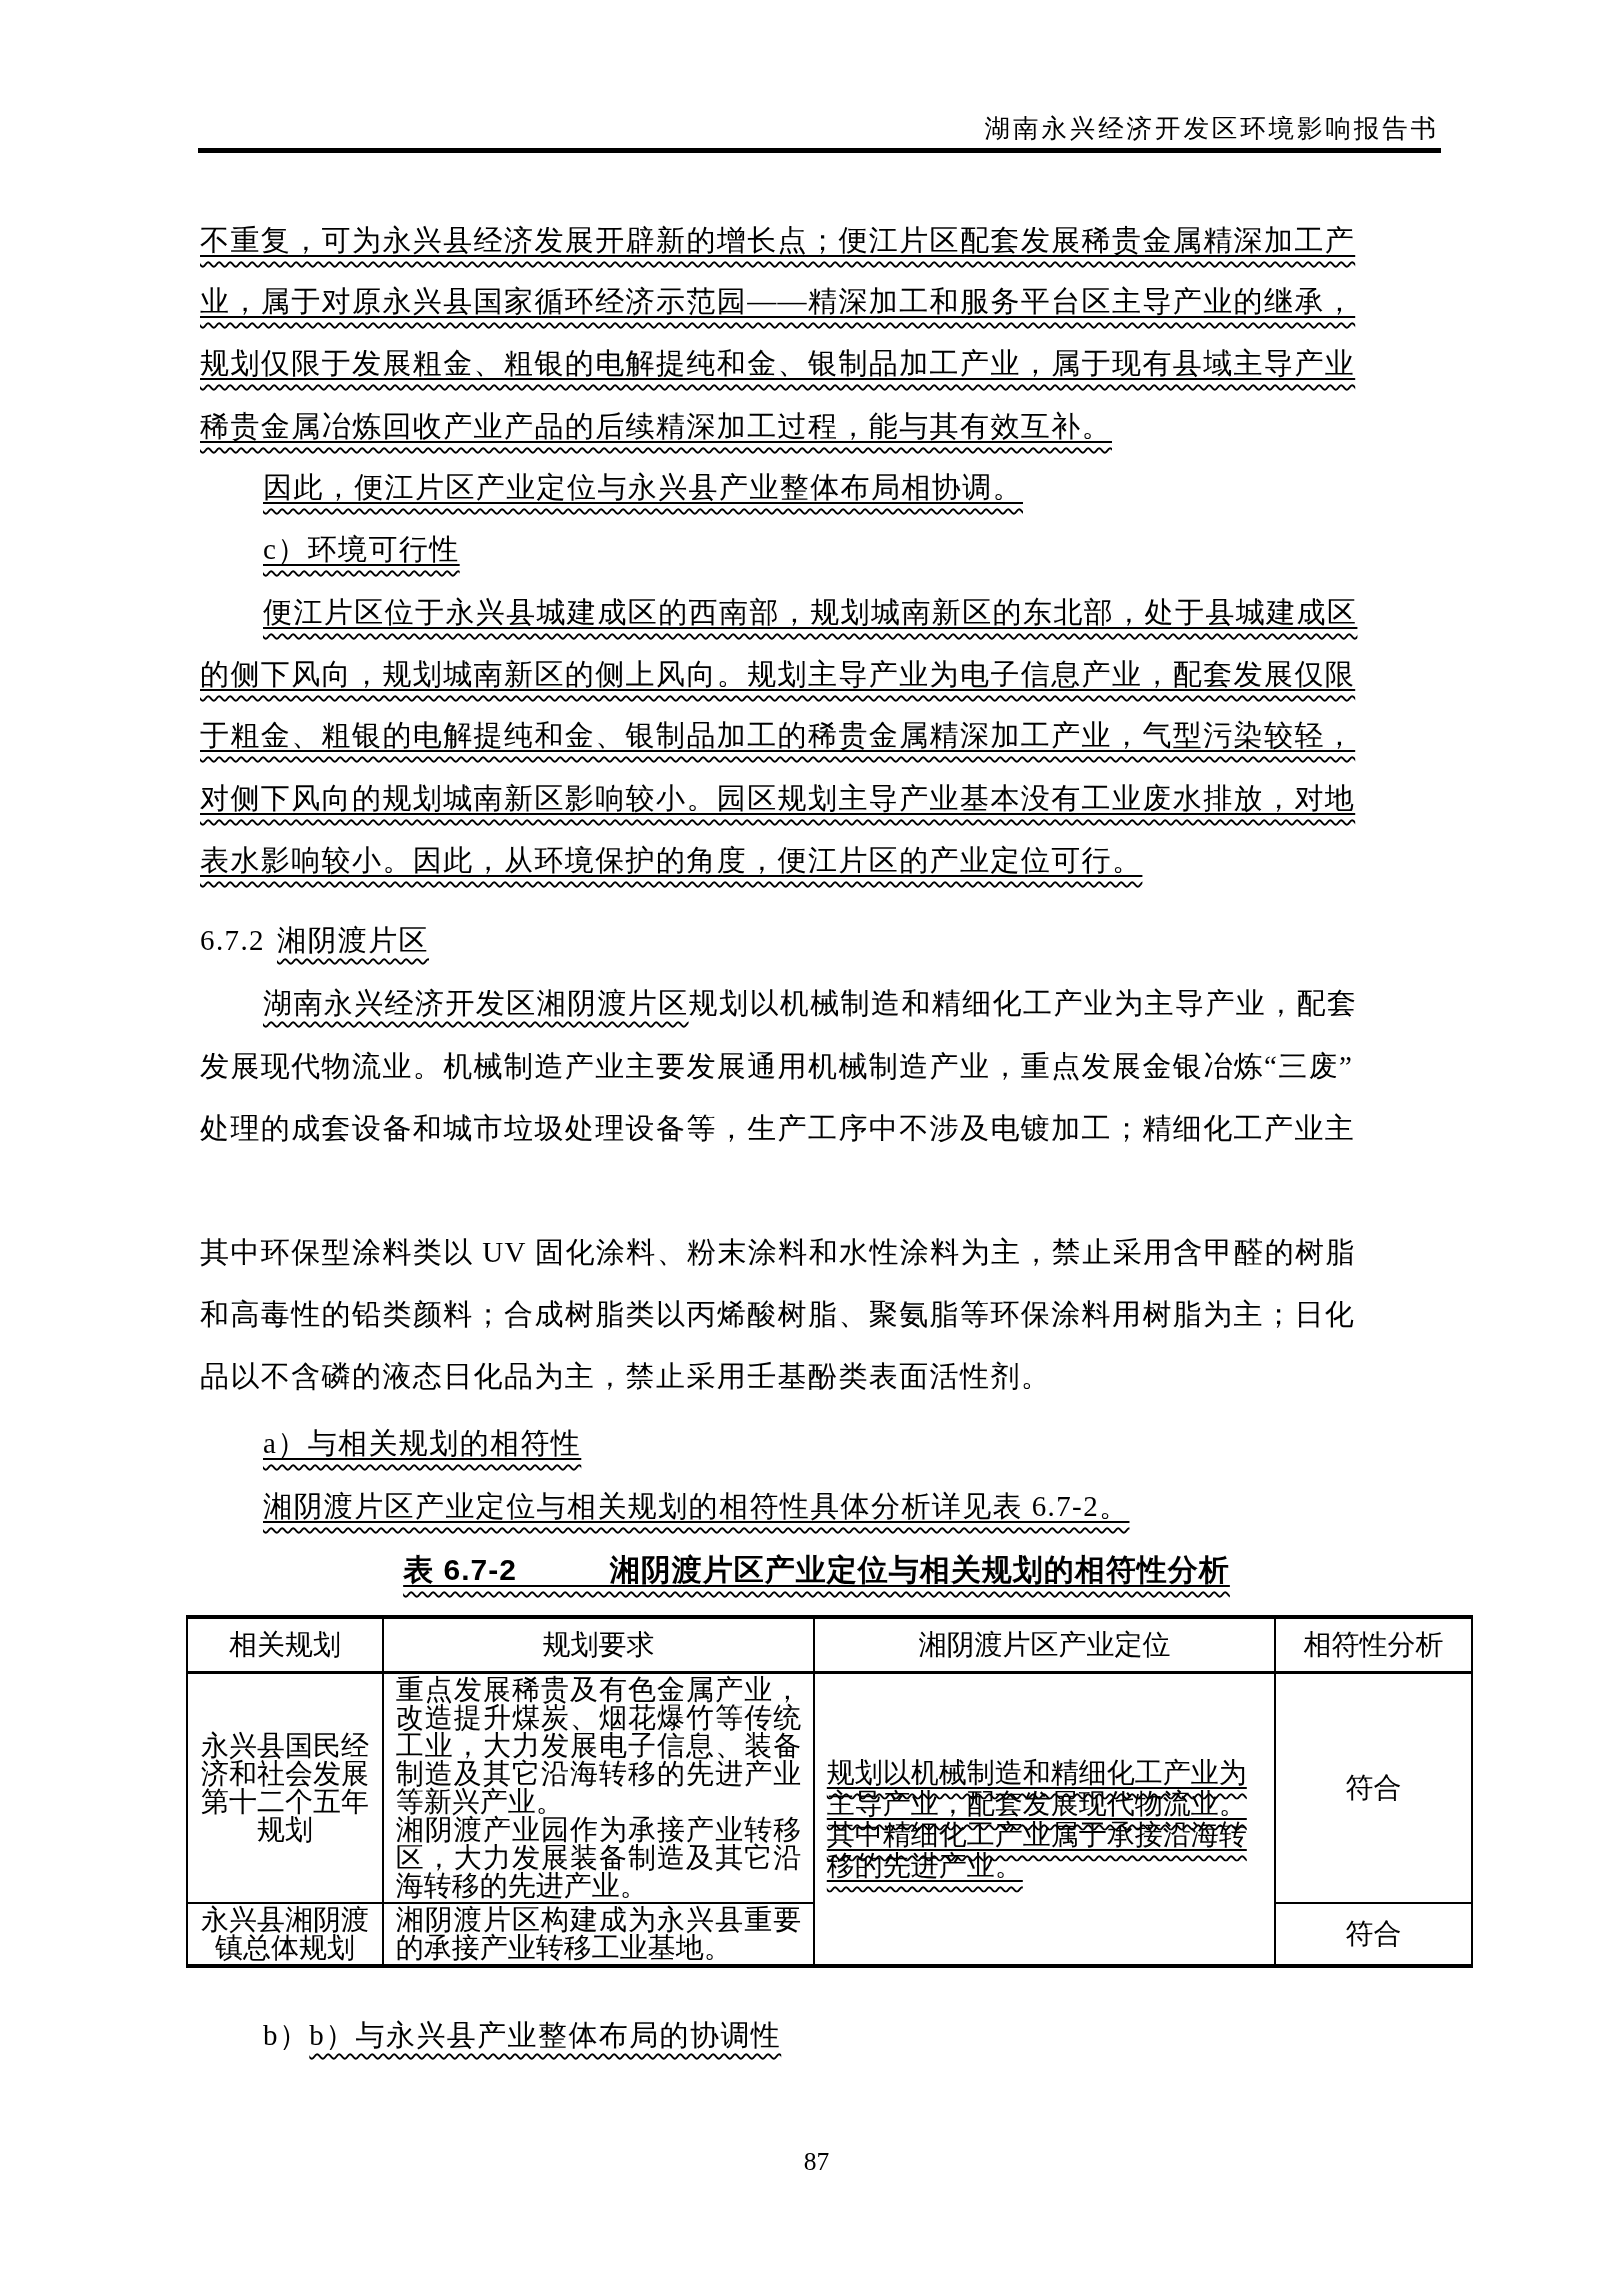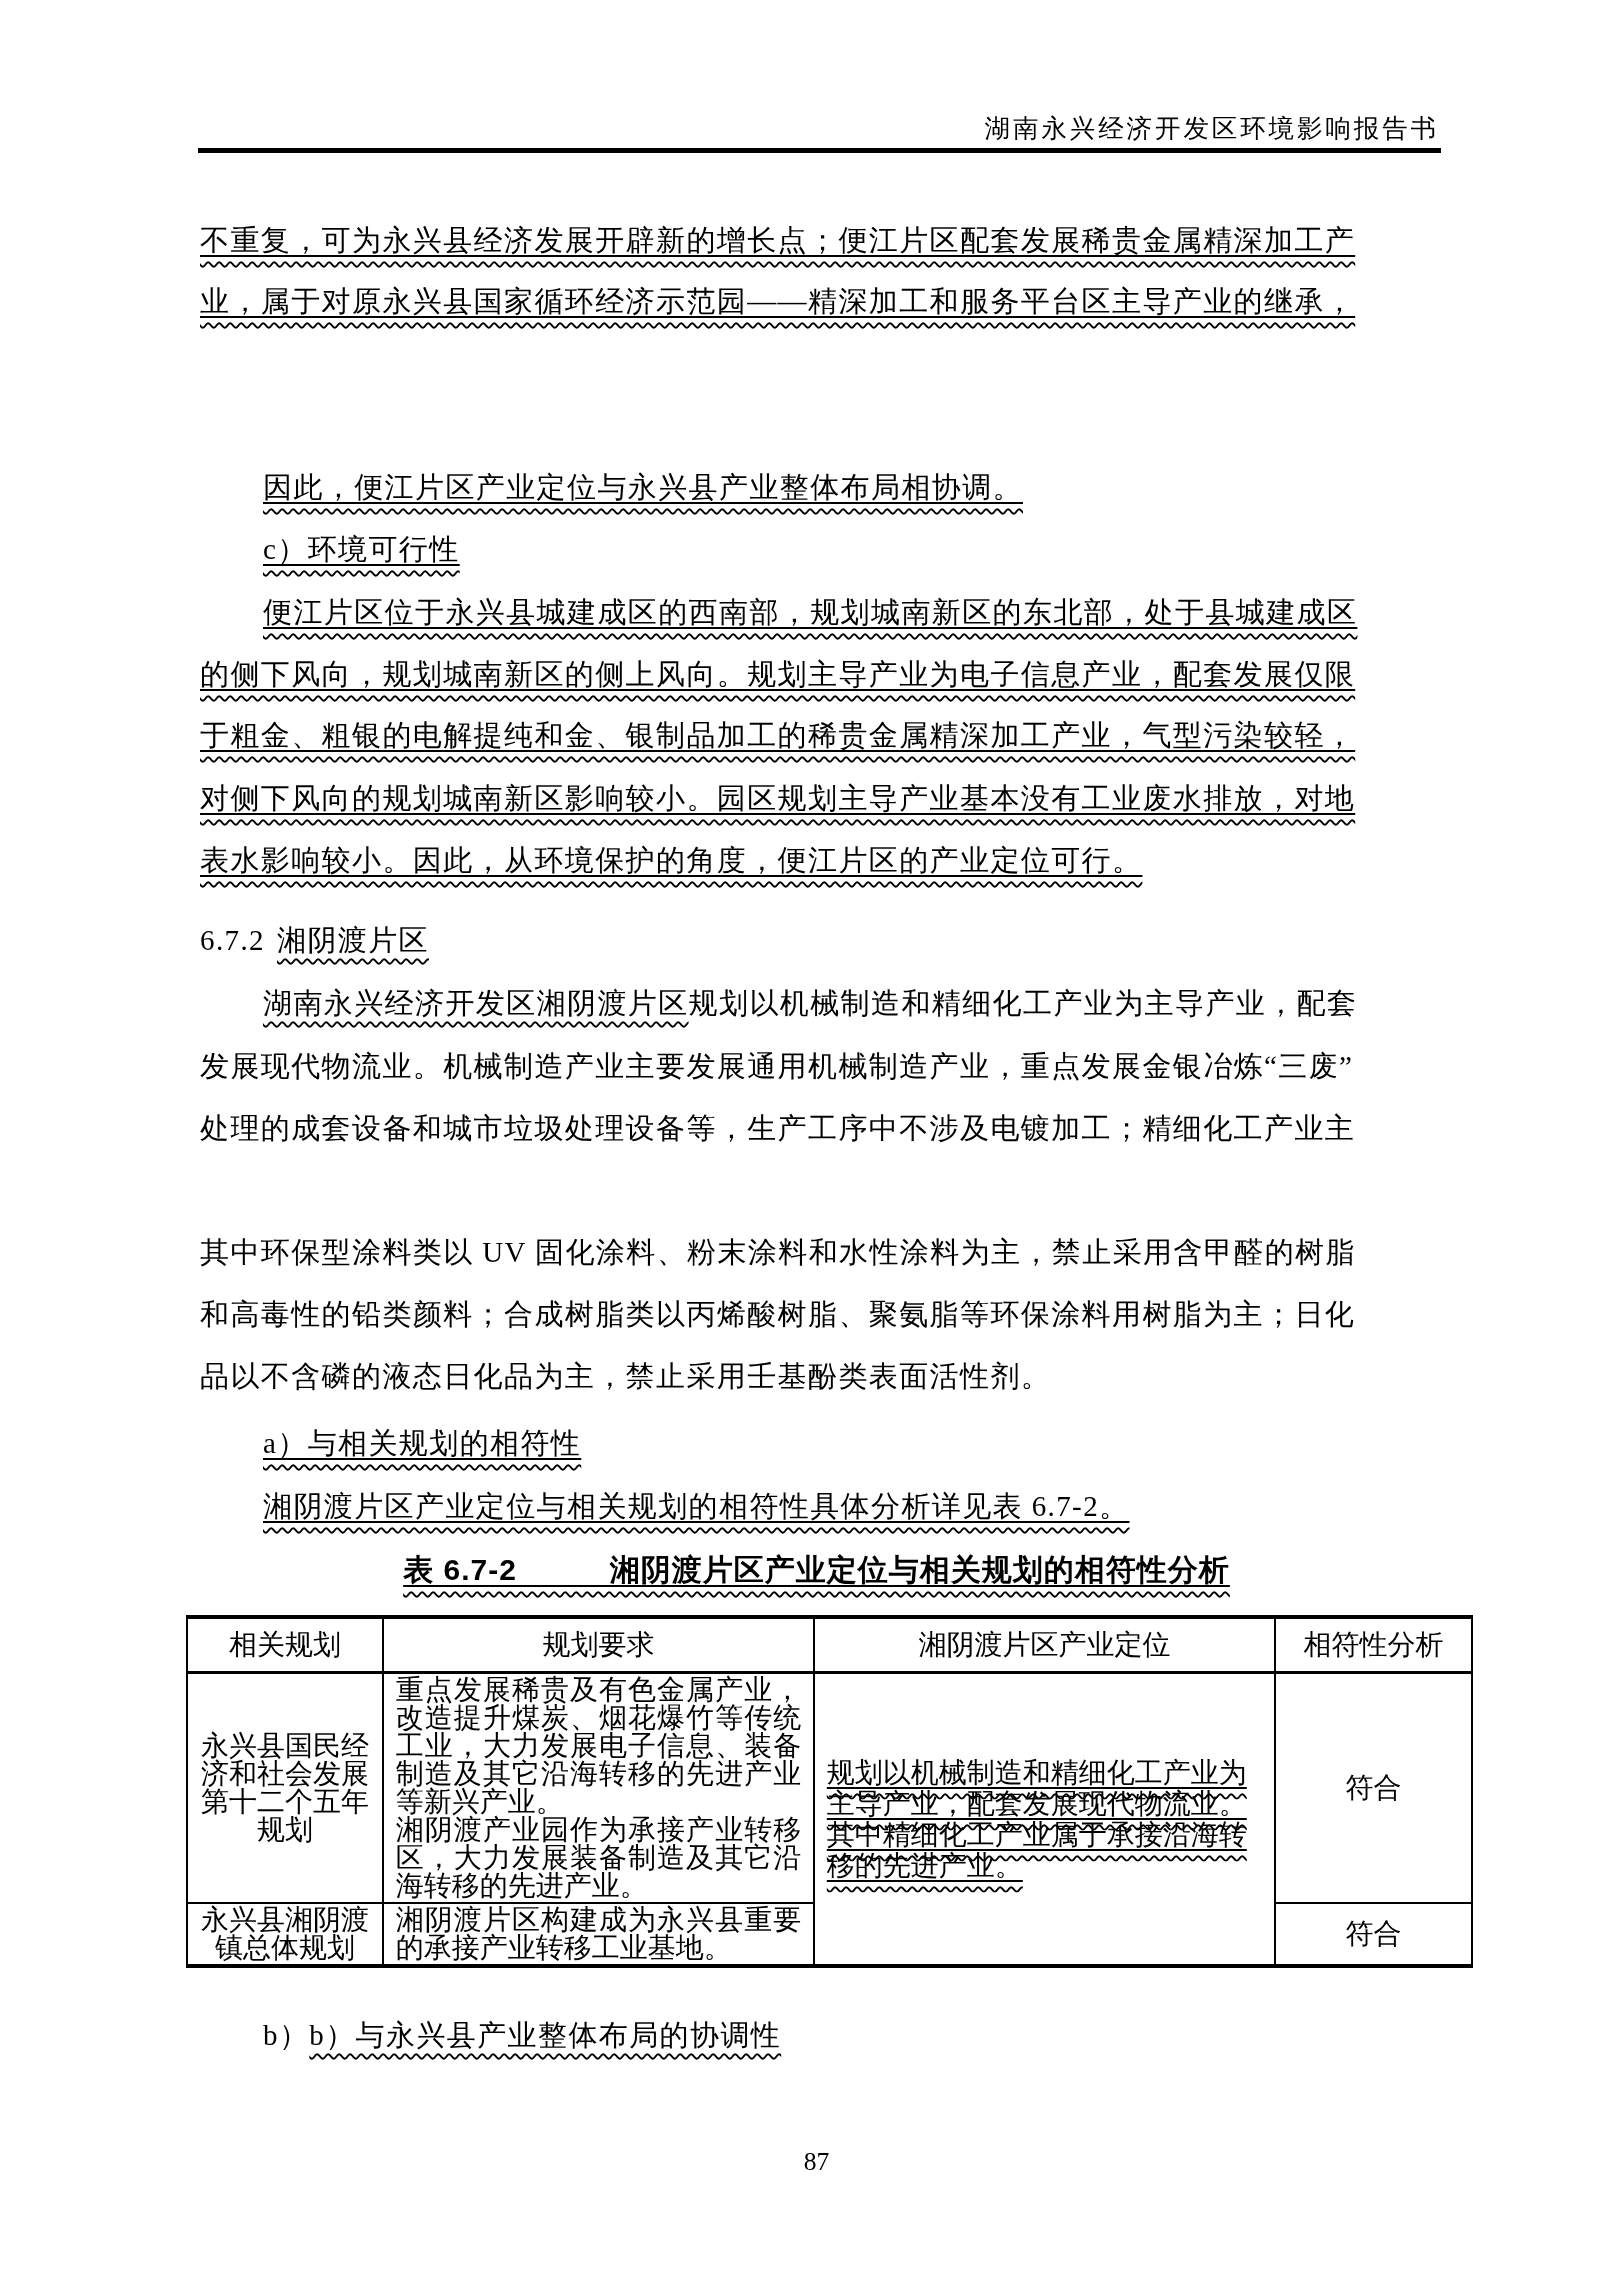--- a/index.html
+++ b/index.html
@@ -71,20 +71,22 @@
 </head>
 <body>
 
 <div class="page">
 
   <div class="doc-header">湖南永兴经济开发区环境影响报告书</div>
   <div class="header-rule"></div>
 
   <div class="line" style="top:222px"><span class="u"><span class="w">不重复，可为永兴县经济发展开辟新的增长点；便江片区配套发展稀贵金属精深加工产</span></span></div>
   <div class="line" style="top:283px"><span class="u"><span class="w">业，属于对原永兴县国家循环经济示范园——精深加工和服务平台区主导产业的继承，</span></span></div>
+  <div class="line" style="top:345px"><span class="u"><span class="w">规划仅限于发展粗金、粗银的电解提纯和金、银制品加工产业，属于现有县域主导产业</span></span></div>
+  <div class="line" style="top:408px"><span class="u"><span class="w">稀贵金属冶炼回收产业产品的后续精深加工过程，能与其有效互补。</span></span></div>
   <div class="line indent" style="top:469px"><span class="u"><span class="w">因此，便江片区产业定位与永兴县产业整体布局相协调。</span></span></div>
   <div class="line indent" style="top:531px"><span class="u"><span class="w">c）环境可行性</span></span></div>
   <div class="line indent" style="top:594px"><span class="u"><span class="w">便江片区位于永兴县城建成区的西南部，规划城南新区的东北部，处于县城建成区</span></span></div>
   <div class="line" style="top:656px"><span class="u"><span class="w">的侧下风向，规划城南新区的侧上风向。规划主导产业为电子信息产业，配套发展仅限</span></span></div>
   <div class="line" style="top:717px"><span class="u"><span class="w">于粗金、粗银的电解提纯和金、银制品加工的稀贵金属精深加工产业，气型污染较轻，</span></span></div>
   <div class="line" style="top:780px"><span class="u"><span class="w">对侧下风向的规划城南新区影响较小。园区规划主导产业基本没有工业废水排放，对地</span></span></div>
   <div class="line" style="top:842px"><span class="u"><span class="w">表水影响较小。因此，从环境保护的角度，便江片区的产业定位可行。</span></span></div>
 
   <div class="line" style="top:922px"><span class="sec-num">6.7.2</span><span class="w only">湘阴渡片区</span></div>
 

